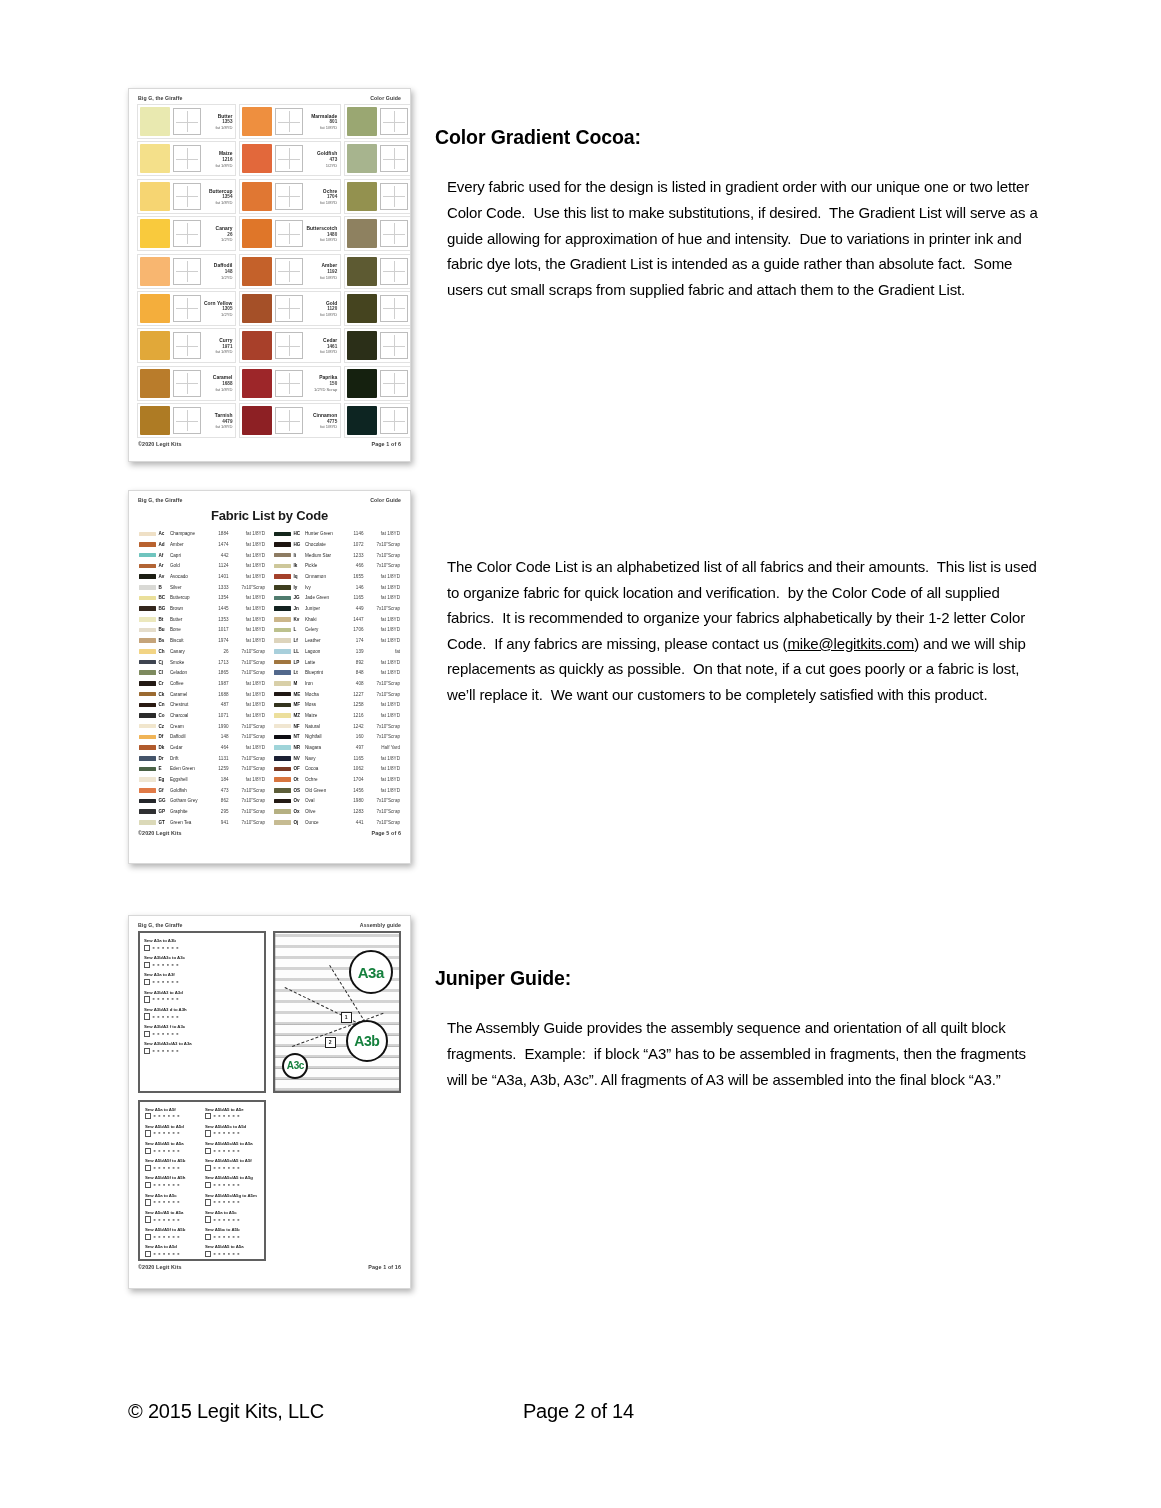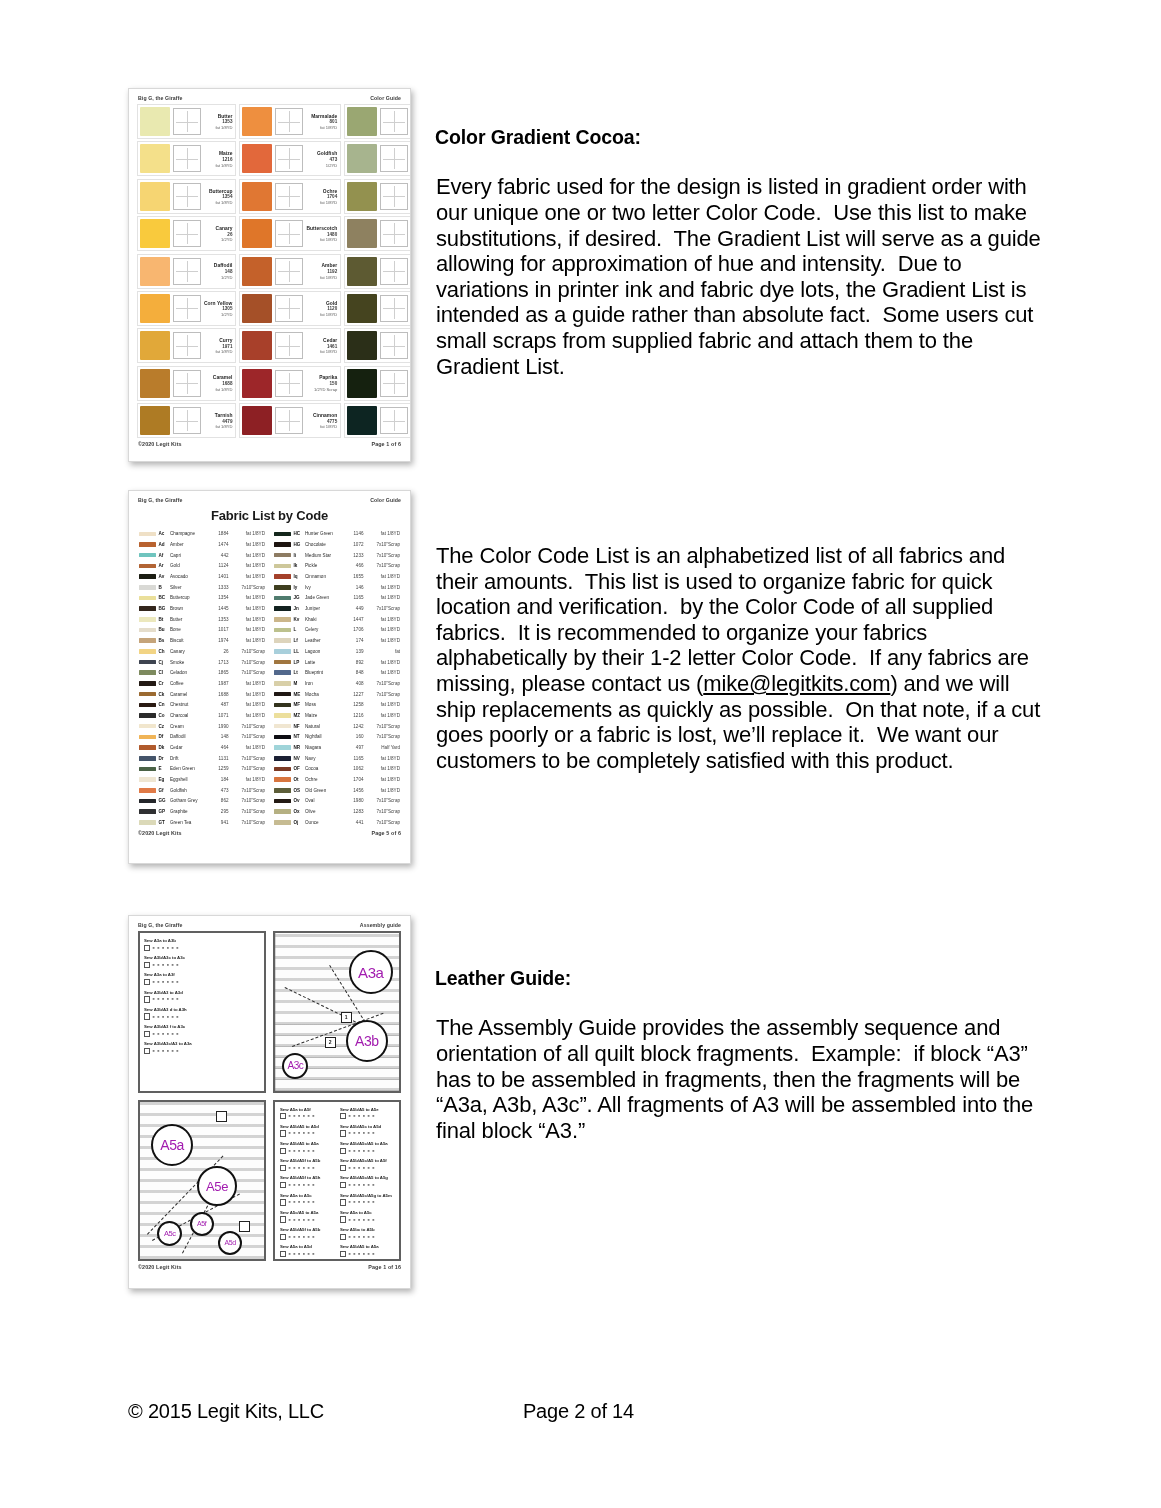--- a/index.html
+++ b/index.html
@@ -54,23 +54,23 @@
   #sec-assembly .text-wrap { padding-top: 52px; }
 
   .sec-heading {
     font-size: 19.5px;
     font-weight: bold;
     letter-spacing: -0.1px;
     margin: 0 0 25px 0;
     line-height: 1.2;
   }
   .sec-body {
-    font-size: 22px;
+    font-size: 15px;
     line-height: 25.6px;
-    margin: 1px;
+    margin: 12px;
     letter-spacing: -0.15px;
     white-space: pre-wrap;
   }
   .sec-body .email {
     text-decoration: underline;
     color: #000;
   }
 
   
   .thumb {
@@ -240,22 +240,22 @@
   .asm-seam {
     position: absolute;
     border-top: 1.1px dashed #2b2b2b;
     transform-origin: 0 0;
   }
   .asm-bubble {
     position: absolute;
     border: 2px solid #111;
     border-radius: 50%;
     background: #ffffff;
-    color: #a21caf;
-    font-weight: normal;
+    color: #15803d;
+    font-weight: bold;
     display: flex;
     align-items: center;
     justify-content: center;
     letter-spacing: -0.4px;
   }
   .asm-step {
     position: absolute;
     border: 1px solid #222;
     background: #fff;
     color: #111;
@@ -1038,33 +1038,20 @@
               <div class="asm-seam" style="left:8%;  top:34%; width:64%; transform:rotate(26deg);"></div>
               <div class="asm-seam" style="left:14%; top:72%; width:78%; transform:rotate(-20deg);"></div>
               <div class="asm-seam" style="left:44%; top:20%; width:58%; transform:rotate(58deg);"></div>
               <div class="asm-bubble" style="right:5%;  top:11%; width:40px; height:40px; font-size:15px;">A3a</div>
               <div class="asm-bubble" style="right:9%;  top:55%; width:38px; height:38px; font-size:14px;">A3b</div>
               <div class="asm-bubble" style="left:6%;   top:76%; width:22px; height:22px; font-size:10px;">A3c</div>
               <div class="asm-step" style="left:53%; top:50%;">1</div>
               <div class="asm-step" style="left:40%; top:66%;">2</div>
             </div>
 
-            <div class="asm-panel asm-diagram" id="asm-panel-bl">
-                <div class="asm-piece-labels"></div>
-              <div class="asm-seam" style="left:6%;  top:84%; width:88%; transform:rotate(-46deg);"></div>
-              <div class="asm-seam" style="left:10%; top:88%; width:80%; transform:rotate(-28deg);"></div>
-              <div class="asm-seam" style="left:34%; top:96%; width:60%; transform:rotate(-62deg);"></div>
-              <div class="asm-bubble" style="left:9%;  top:14%; width:38px; height:38px; font-size:14px;">A5a</div>
-              <div class="asm-bubble" style="left:46%; top:41%; width:36px; height:36px; font-size:13px;">A5e</div>
-              <div class="asm-bubble" style="left:14%; top:76%; width:21px; height:21px; font-size:7.5px;">A5c</div>
-              <div class="asm-bubble" style="left:40%; top:70%; width:20px; height:20px; font-size:7px;">A5f</div>
-              <div class="asm-bubble" style="left:63%; top:82%; width:20px; height:20px; font-size:7px;">A5d</div>
-              <div class="asm-step" style="left:61%; top:6%;"></div>
-              <div class="asm-step" style="left:80%; top:76%;"></div>
-            </div>
 
             <div class="asm-panel asm-list-2col" id="asm-panel-br">
               <div id="asm-br-left">
                   <div class="asm-item">
                     <div class="asm-item-title">Sew A5a to A5f</div>
                     <div class="asm-item-sub">
                       <span class="asm-check"></span>
                       <span class="asm-dots">■ ■ ■ ■ ■ ■</span>
                     </div>
                   </div>
@@ -1193,21 +1180,21 @@
             </div>
 
           </div>
           <div class="thumb-foot">
             <span>©2020 Legit Kits</span>
             <span>Page 1 of 16</span>
           </div>
         </div>
       </div>
       <div class="text-wrap">
-        <h2 class="sec-heading">Leather Guide:</h2>
+        <h2 class="sec-heading">Juniper Guide:</h2>
         <p class="sec-body">The Assembly Guide provides the assembly sequence and orientation of all quilt block fragments.  Example:  if block “A3” has to be assembled in fragments, then the fragments will be “A3a, A3b, A3c”. All fragments of A3 will be assembled into the final block “A3.”</p>
       </div>
     </div>
 
     <div class="page-footer">
       <div class="footer-left">© 2015 Legit Kits, LLC</div>
       <div class="footer-right">Page 2 of 14</div>
     </div>
 
   </div>

